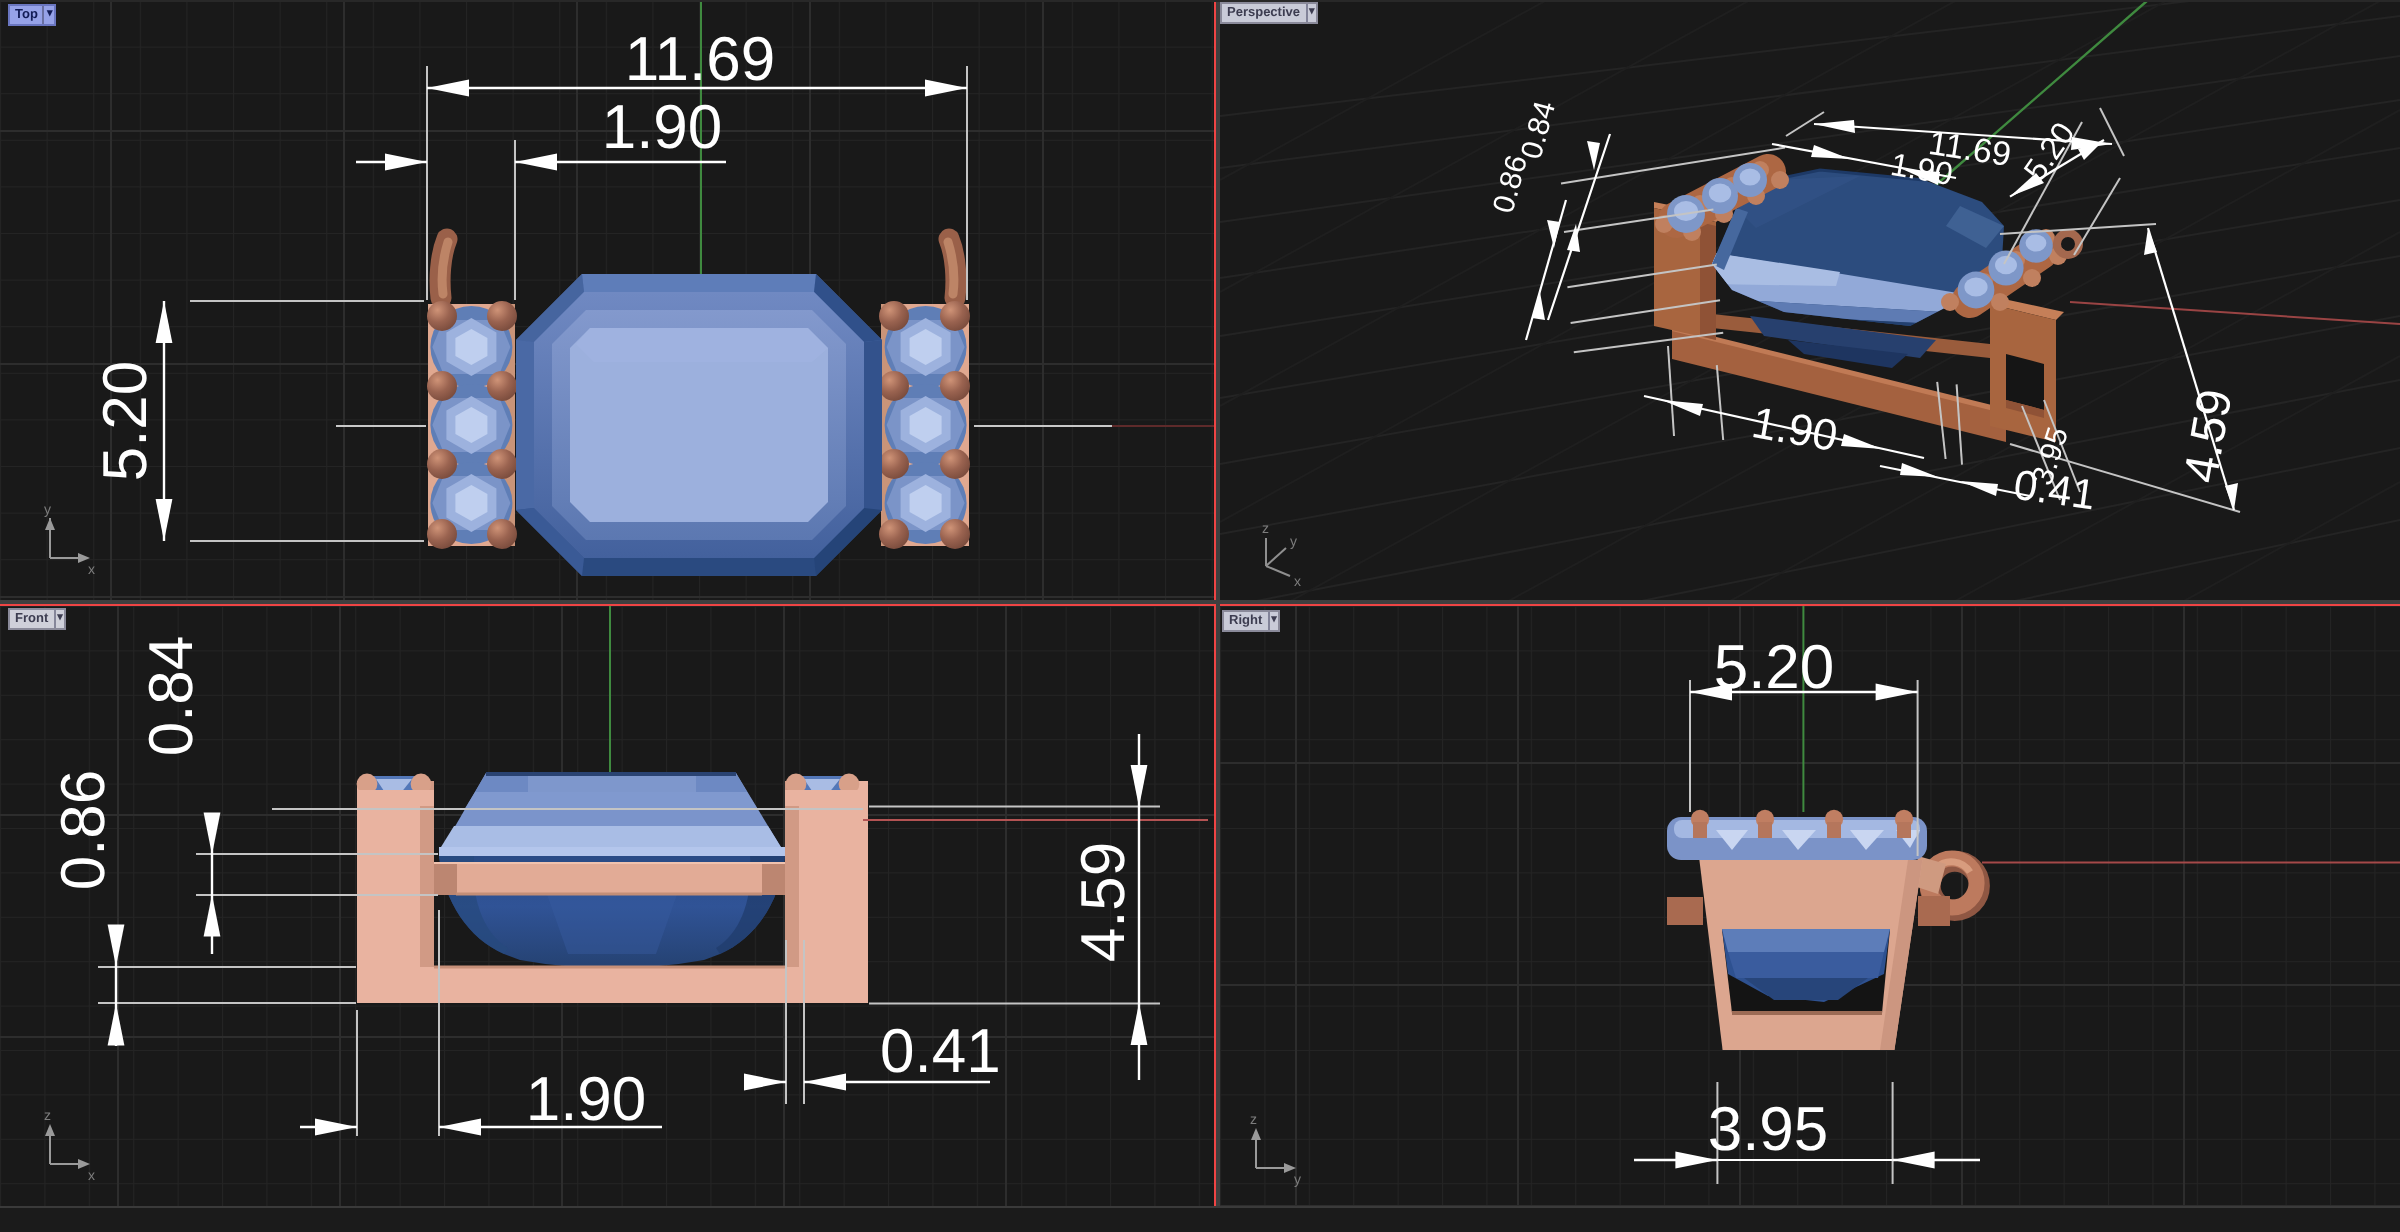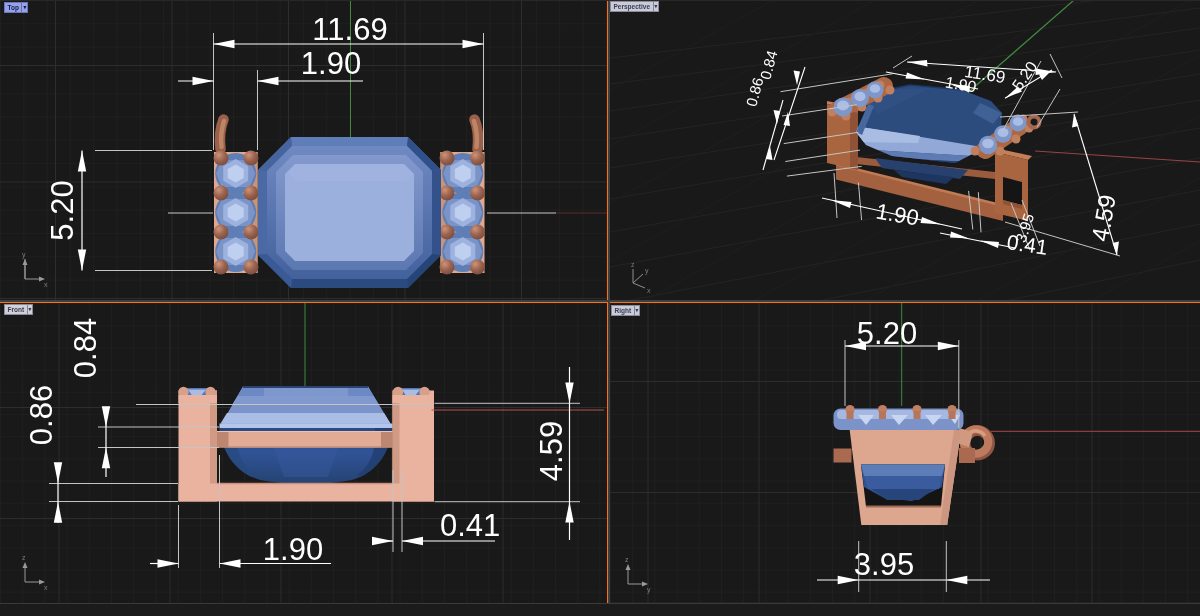--- a/index.html
+++ b/index.html
@@ -1,16 +1,16 @@
 <!DOCTYPE html>
 <html><head>
 <meta charset="utf-8">
 <style>
   html,body{margin:0;padding:0;background:#1b1b1b;}
-  #page{position:relative;width:1200px;height:604px;background:#f97316;overflow:hidden;
+  #page{position:relative;width:1200px;height:604px;background:#ef4444;overflow:hidden;
         font-family:"Liberation Sans", sans-serif;}
   .vp{position:absolute;overflow:hidden;background:#191919;}
   svg{display:block;}
   .vplabel{position:absolute;font-family:"Liberation Sans",sans-serif;font-weight:bold;
            font-size:6.5px;height:9px;line-height:9px;display:flex;align-items:center;z-index:5;}
   .vplabel .txt{padding:0 2.5px;}
   .vplabel .arr{border-left:1px solid rgba(60,60,90,.5);padding:0 1px;font-size:5.5px;}
   .divider-v{position:absolute;left:608px;top:0;width:2px;height:603px;background:#3f3f3f;z-index:4;}
   .divider-h{position:absolute;left:0;top:300px;width:1200px;height:2px;background:#3f3f3f;z-index:4;}
   #tabbar{position:absolute;left:0;top:603px;width:1200px;height:13px;background:#2d2d2d;

